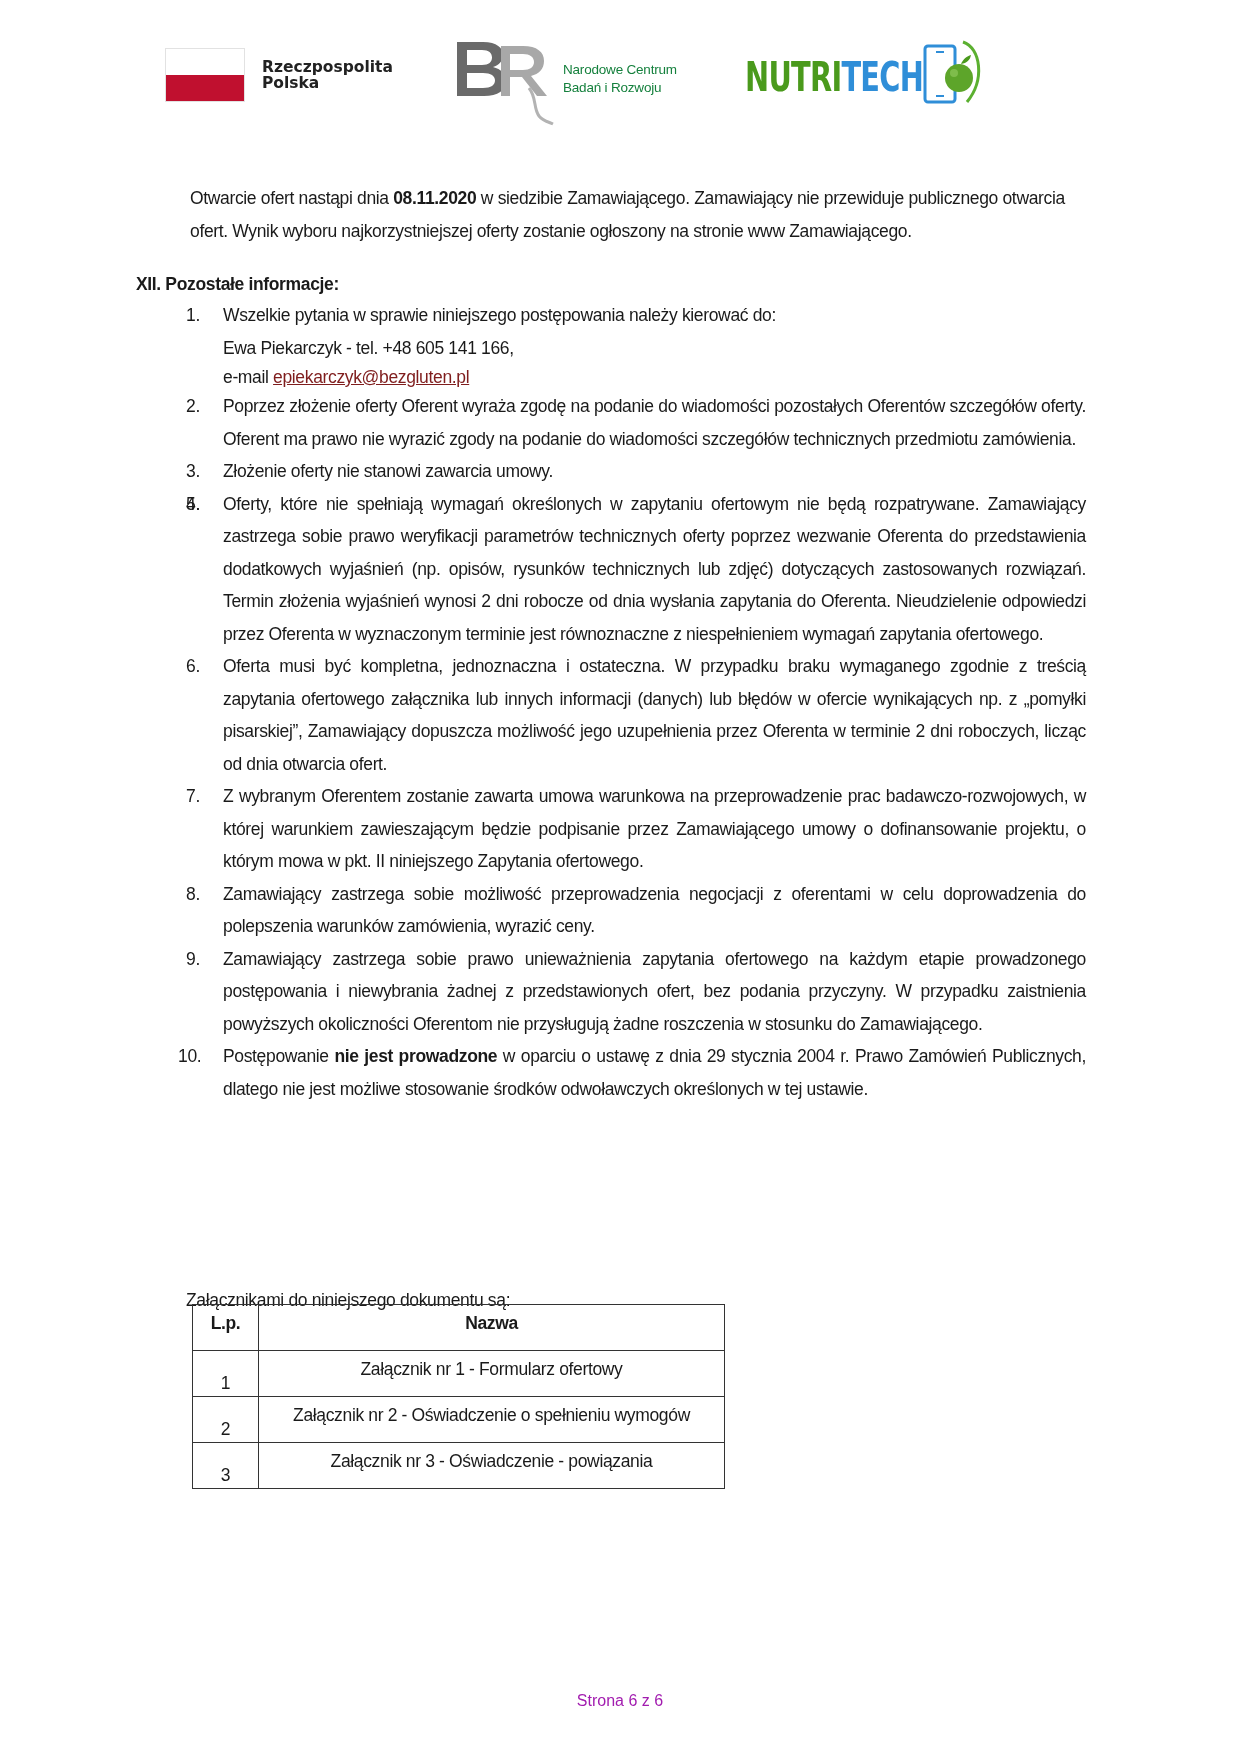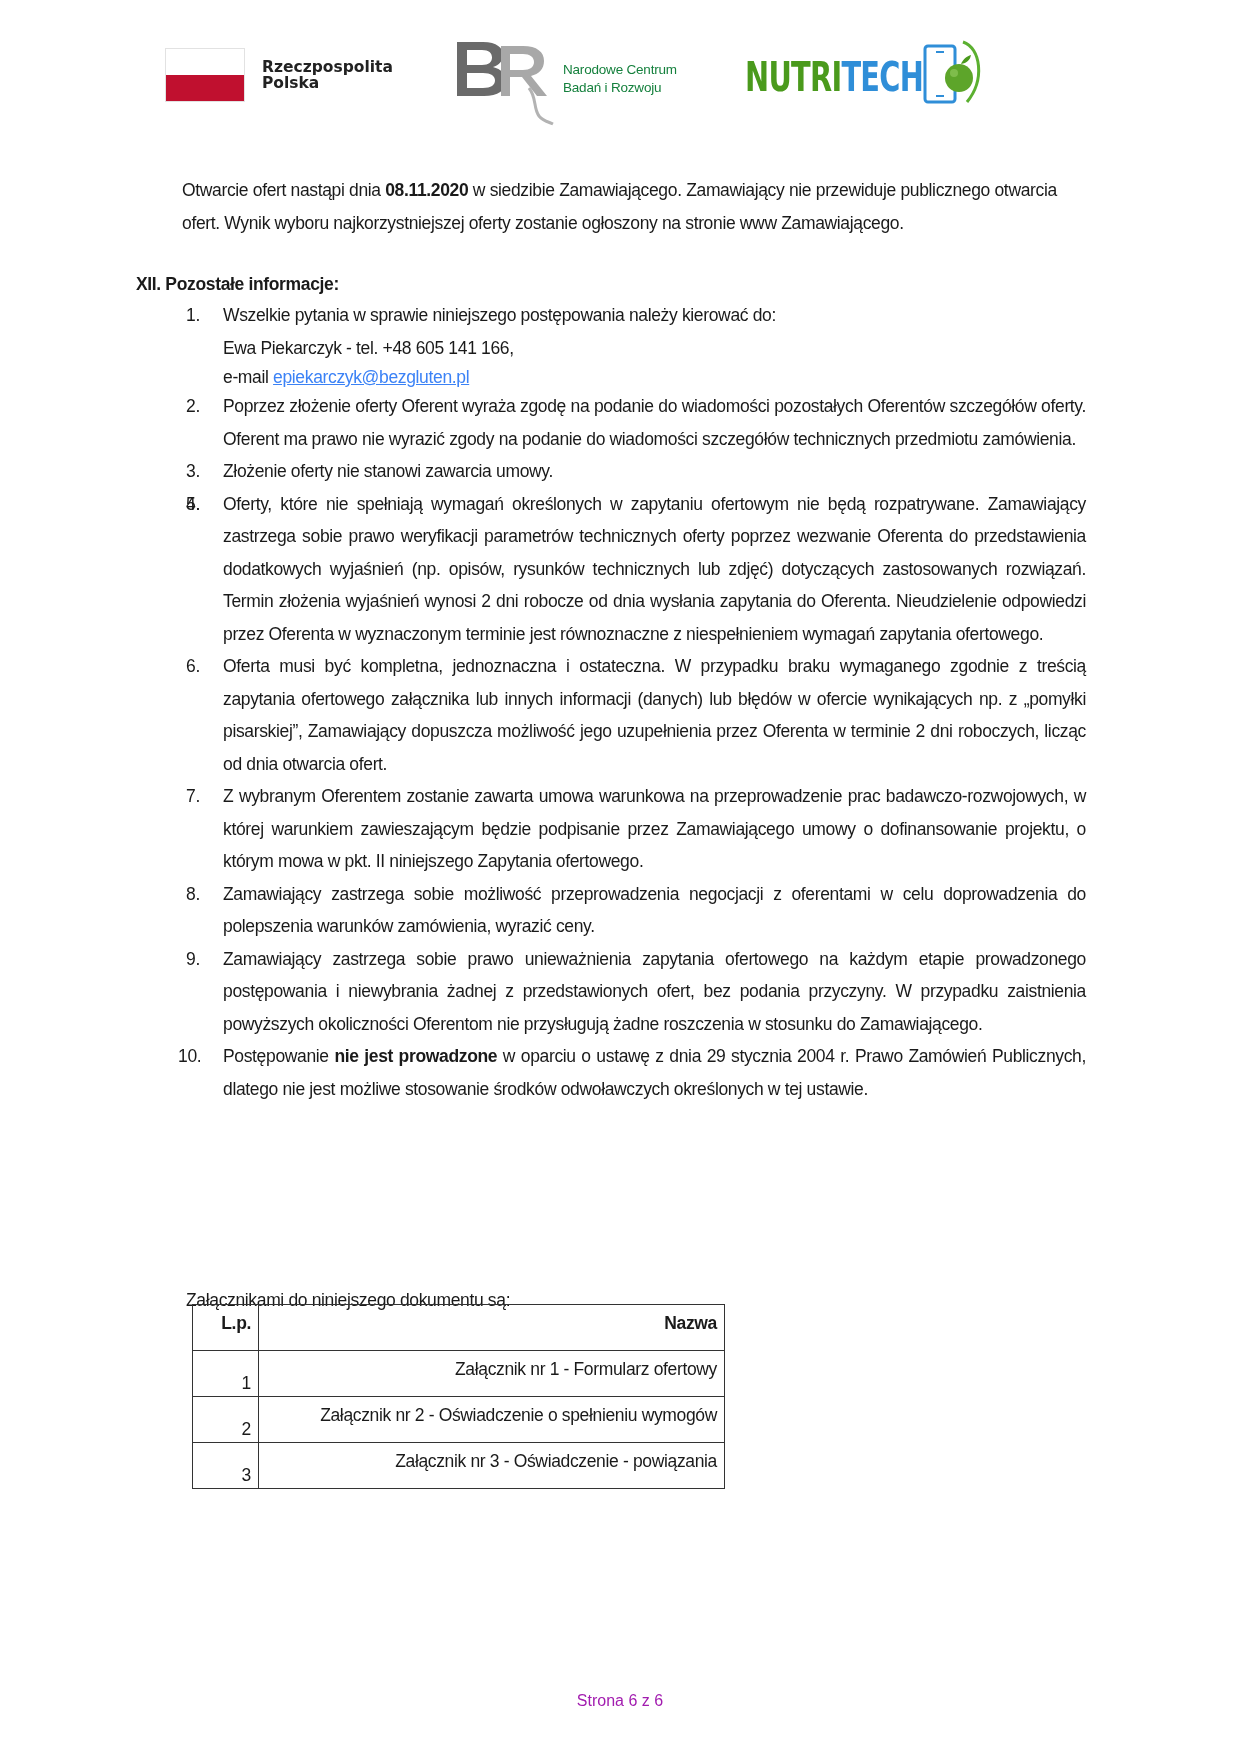--- a/index.html
+++ b/index.html
@@ -22,28 +22,28 @@
 
     .content { position: absolute; left: 0; top: 0; width: 1240px; }
     .txt { font-family: "Liberation Sans", sans-serif; font-size: 17.5px; line-height: 32.5px; color: #1a1a1a; letter-spacing: -0.35px; }
     .para-open { position: absolute; left: 178px; top: 170px; width: 910px; }
     .section-title { position: absolute; left: 136px; top: 268px; font-weight: bold; }
     .list { position: absolute; left: 178px; top: 299px; width: 908px; margin: 0; padding: 0; list-style: none; }
     .list li { position: relative; padding-left: 45px; text-align: justify; }
     .list li .num { position: absolute; left: 8px; top: 0; }
     .list li .num.two-digit { left: 0; }
     .list li.item-1 { text-align: left; }
-    .link { color: #3b82f6; text-decoration: underline; }
+    .link { color: #7f1d1d; text-decoration: underline; }
     .b { font-weight: bold; }
 
     .attach-label { position: absolute; left: 186px; top: 1258px; margin-top: 26px; }
     table.attach { position: absolute; left: 192px; top: 1304px; border-collapse: collapse; width: 533px; }
     table.attach td, table.attach th {
       border: 1.5px solid #333; font-family: "Liberation Sans", sans-serif; font-size: 17.5px;
-      letter-spacing: -0.35px; color: #1a1a1a; text-align: right; vertical-align: top;
+      letter-spacing: -0.35px; color: #1a1a1a; text-align: center; vertical-align: top;
       padding: 8px 7px 0 7px; height: 37px;
     }
     table.attach th { font-weight: bold; }
     table.attach td.lp { vertical-align: bottom; padding-bottom: 2px; padding-top: 0; }
     table.attach col.c1 { width: 66px; }
     .footer { position: absolute; left: 0; width: 1240px; top: 1692px; text-align: center; font-family: "Liberation Sans", sans-serif; font-size: 16px; color: #a21caf; }
   </style>
 </head>
 <body>
 
@@ -81,21 +81,21 @@
       <line x1="19" y1="60" x2="27" y2="60" stroke="#2f8ed8" stroke-width="2"></line>
       <circle cx="42" cy="42" r="14" fill="#5da52a"></circle>
       <circle cx="37" cy="37" r="4" fill="#8dc85a" opacity="0.7"></circle>
       <path d="M44 28 c2 -5 6 -8 10 -9 c-1 5 -4 8 -10 9 z" fill="#4a9a1c"></path>
       <path d="M46 6 c18 6 22 38 4 60" stroke="#5bb030" stroke-width="3" fill="none"></path>
     </svg>
   </div>
 </div>
 
 <div class="content">
-  <p class="txt para-open" style="margin:4px;">
+  <p class="txt para-open" style="margin:12px;">
     <span>Otwarcie ofert nastąpi dnia </span><span class="b">08.11.2020</span><span> w siedzibie Zamawiającego. Zamawiający nie przewiduje publicznego otwarcia ofert. Wynik wyboru najkorzystniejszej oferty zostanie ogłoszony na stronie www Zamawiającego.</span>
   </p>
 
   <div class="txt section-title">XII. Pozostałe informacje:</div>
 
   <ol class="txt list">
     <li class="item-1">
       <span class="num">1.</span>
       <div>Wszelkie pytania w sprawie niniejszego postępowania należy kierować do:</div>
       <div>Ewa Piekarczyk - tel. +48 605 141 166,</div>

